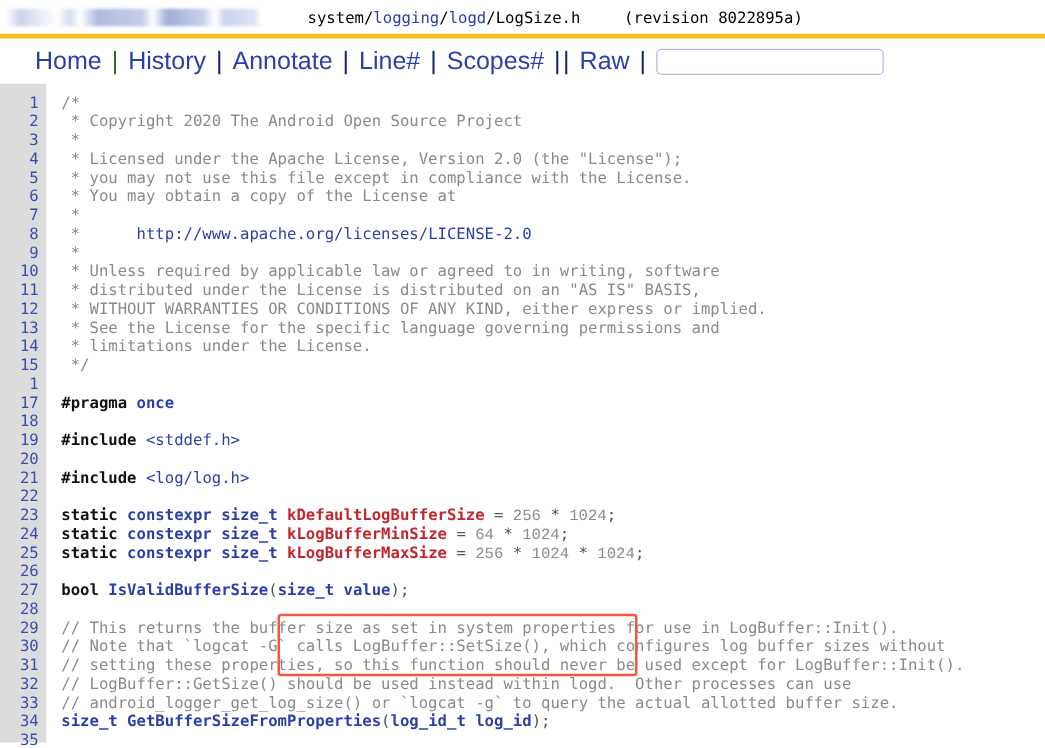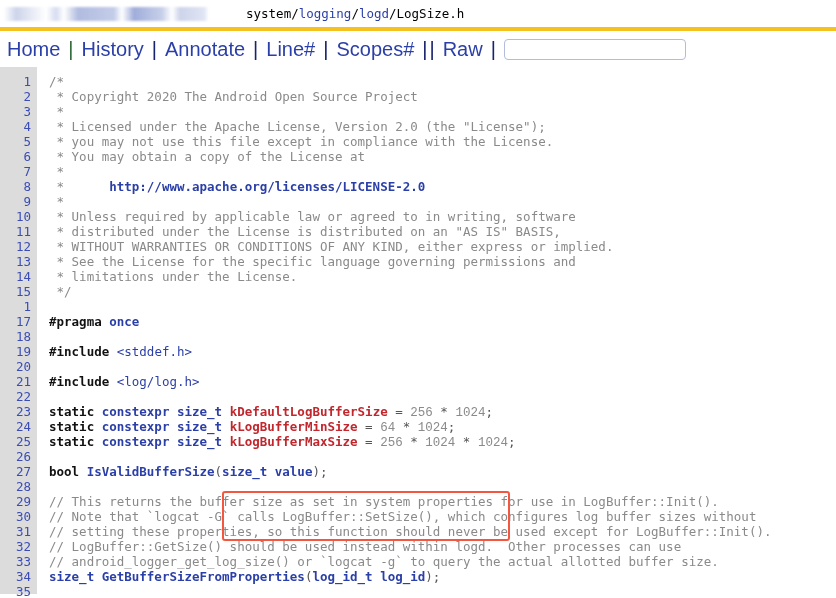--- a/index.html
+++ b/index.html
@@ -136,21 +136,21 @@
     padding-top: 7px;
     padding-left: 12px;
     box-sizing: border-box;
     white-space: pre;
     overflow: hidden;
   }
   .code .line { height: 15px; white-space: pre; }
 
   
   .c-comment { color: #8a8a8a; }
-  .c-link    { color: #2b3fa8; text-decoration: none; cursor: pointer; font-weight: bold; }
+  .c-link    { color: #2b3fa8; text-decoration: none; cursor: pointer; }
   .c-key     { color: #111111; font-weight: bold; }
   .c-pre     { color: #111111; font-weight: bold; }
   .c-id      { color: #2b3fa8; font-weight: bold; }
   .c-str     { color: #2b3fa8; }
   .c-num     { color: #8a8a8a; font-family: Liberation Mono, monospace; }
   .c-plain   { color: #111111; }
   .c-punct   { color: #555555; }
   .c-hl      { color: #c1272d; font-weight: bold; }
 
   
@@ -165,26 +165,27 @@
     box-sizing: border-box;
     pointer-events: none;
   }
 </style>
 </head>
 <body>
 
 <div class="titlebar">
   <span class="redaction"></span>
   <span class="path" id="file-path"><span class="path-name">system</span><span class="path-sep">/</span><span class="path-link">logging</span><span class="path-sep">/</span><span class="path-link">logd</span><span class="path-sep">/</span><span class="path-name">LogSize.h</span></span>
+  <span class="revision"> (revision 8022895a)</span>
 </div>
 
 <div class="yellowbar"></div>
 
 <div class="navbar">
-  <div id="nav-items" style="display:flex;align-items:center;">
+  <div id="nav-items" style="display:flex;align-items:center;margin-left:21px;">
       <a class="nav-link">Home</a>
       <span class="nav-sep green">|</span>
       <a class="nav-link">History</a>
       <span class="nav-sep">|</span>
       <a class="nav-link">Annotate</a>
       <span class="nav-sep">|</span>
       <a class="nav-link">Line#</a>
       <span class="nav-sep">|</span>
       <a class="nav-link">Scopes#</a>
       <span class="nav-sep">|</span>

